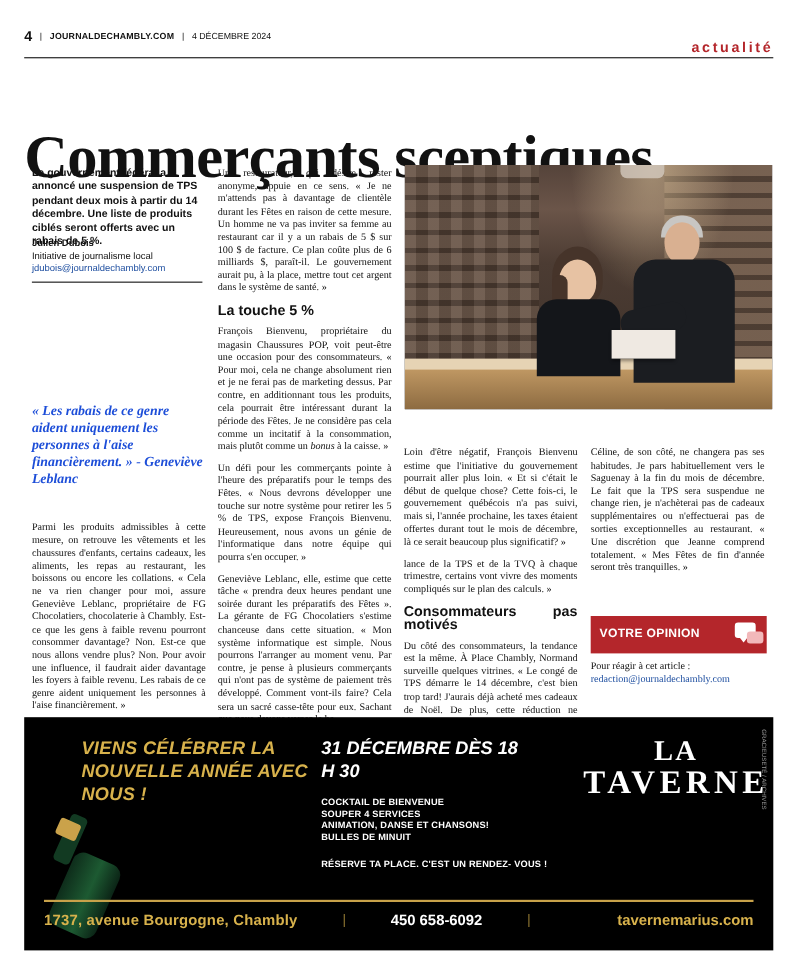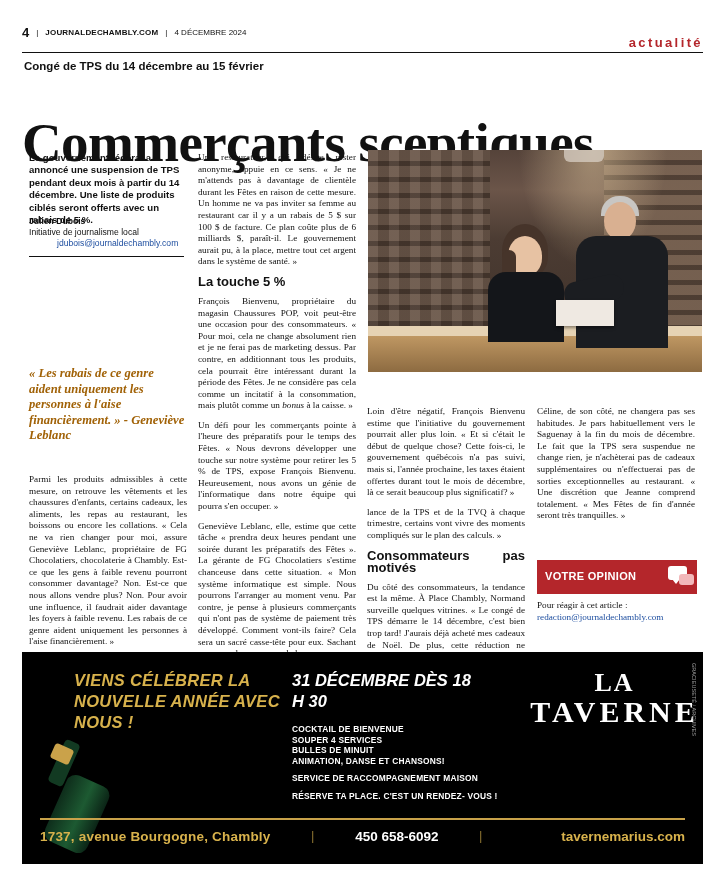--- a/index.html
+++ b/index.html
@@ -18,25 +18,25 @@
   
   .kicker{position:absolute;left:24px;top:60px;width:680px;font-family:"Liberation Sans",sans-serif;font-weight:bold;font-size:11.5px;color:#111;}
   .headline{position:absolute;left:22px;top:76px;width:690px;font-family:"Liberation Serif",serif;font-size:55px;line-height:60px;letter-spacing:-0.6px;color:#111;}
 
   
   .col{position:absolute;font-family:"Liberation Serif",serif;font-size:9.2px;line-height:11.6px;text-align:justify;color:#111;}
   .col p{margin:0 0 8px 0;}
   .lede{position:absolute;left:29px;top:152px;width:155px;font-family:"Liberation Sans",sans-serif;font-weight:bold;font-size:9.6px;line-height:12.4px;color:#111;}
   .byline{position:absolute;left:29px;top:216px;width:165px;font-family:"Liberation Sans",sans-serif;font-size:8.6px;line-height:11px;color:#111;}
   .byline .name{font-weight:bold;}
-  .byline .mail{color:#1f4fa0;margin-left:28px;}
+  .byline .mail{color:#1f4fa0;}
   .byline-rule{position:absolute;left:29px;top:256px;width:155px;border-top:1px solid #111;}
 
   .c1{left:29px;top:266px;width:158px;}
-  .pull{position:absolute;left:29px;top:366px;width:158px;font-family:"Liberation Serif",serif;font-style:italic;font-weight:bold;font-size:12.6px;line-height:15.5px;color:#a16207;}
+  .pull{position:absolute;left:29px;top:366px;width:158px;font-family:"Liberation Serif",serif;font-style:italic;font-weight:bold;font-size:12.6px;line-height:15.5px;color:#1d4ed8;}
   .c1b{left:29px;top:474px;width:158px;}
 
   .c2{left:198px;top:152px;width:158px;}
   .c3{left:367px;top:406px;width:158px;}
   .c4{left:537px;top:406px;width:158px;}
 
   .subhead{font-family:"Liberation Sans",sans-serif;font-weight:bold;font-size:13px;line-height:12px;margin:0 0 4px 0;color:#111;}
   i{font-style:italic;}
 
   
@@ -105,21 +105,20 @@
     <div class="mh-left">
       <span class="mh-folio">4</span>
       <span class="mh-sep">|</span>
       <span class="mh-site">JOURNALDECHAMBLY.COM</span>
       <span class="mh-sep">|</span>
       <span class="mh-date">4 DÉCEMBRE 2024</span>
     </div>
     <div class="mh-section">actualité</div>
   </div>
 
-  <div class="kicker">Congé de TPS du 14 décembre au 15 février</div>
   <h1 class="headline">Commerçants sceptiques</h1>
 
   <div class="lede">Le gouvernement fédéral a annoncé une suspension de TPS pendant deux mois à partir du 14 décembre. Une liste de produits ciblés seront offerts avec un rabais de 5 %.</div>
   <div class="byline">
     <div class="name">Julien Dubois</div>
     <div>Initiative de journalisme local</div>
     <div class="mail">jdubois@journaldechambly.com</div>
   </div>
   <div class="byline-rule"></div>
 
@@ -182,24 +181,23 @@
       <div class="b-neck"></div>
       <div class="b-foil"></div>
       <div class="b-body"></div>
     </div>
 
     <div class="ad-l1">VIENS CÉLÉBRER LA NOUVELLE ANNÉE AVEC NOUS !</div>
     <div class="ad-r1">31 DÉCEMBRE DÈS 18 H 30</div>
     <div class="ad-list">
       <div>COCKTAIL DE BIENVENUE</div>
       <div>SOUPER 4 SERVICES</div>
+      <div>ANIMATION, DANSE ET CHANSONS!</div>
       <div>BULLES DE MINUIT</div>
-      <div>ANIMATION, DANSE ET CHANSONS!</div>
       <div style="height:7px"></div>
-      <div>SERVICE DE RACCOMPAGNEMENT MAISON</div>
       <div style="height:7px"></div>
       <div>RÉSERVE TA PLACE. C'EST UN RENDEZ- VOUS !</div>
     </div>
     <div class="ad-logo">
       <div class="la">LA</div>
       <div class="taverne">TAVERNE</div>
     </div>
     <div class="ad-gold-rule"></div>
     <div class="ad-foot">
       <span class="ad-addr">1737, avenue Bourgogne,  Chambly</span>

